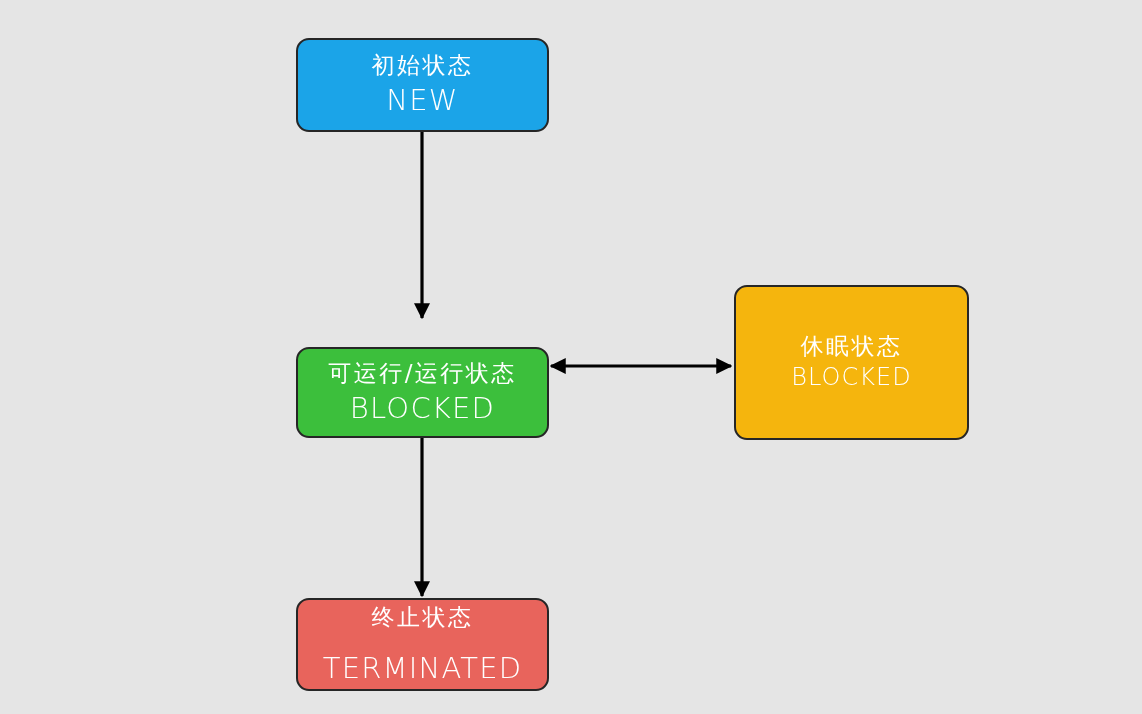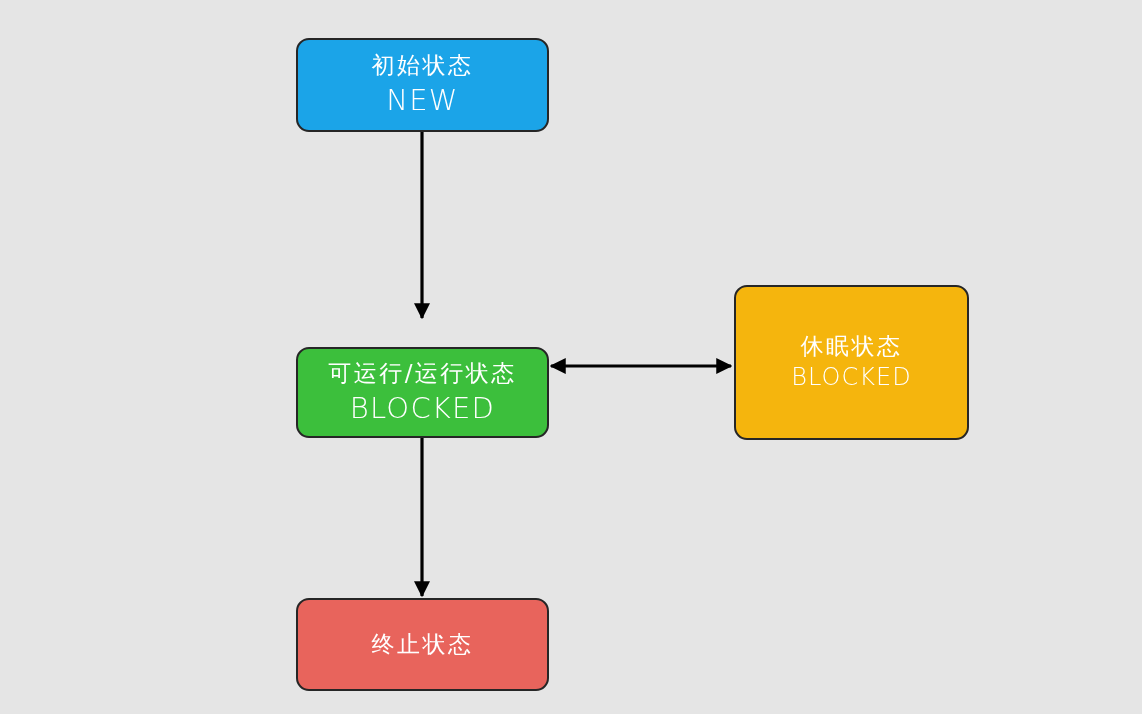--- a/index.html
+++ b/index.html
@@ -120,15 +120,16 @@
     <span class="line en">BLOCKED</span>
   </div>
 
   <div class="node" id="node-sleeping">
     <span class="line cn">休眠状态</span>
     <span class="line en">BLOCKED</span>
   </div>
 
   <div class="node" id="node-terminated">
     <span class="line cn">终止状态</span>
+    <span class="line en">TERMINATED</span>
   </div>
 
 </div>
 
 </body></html>

